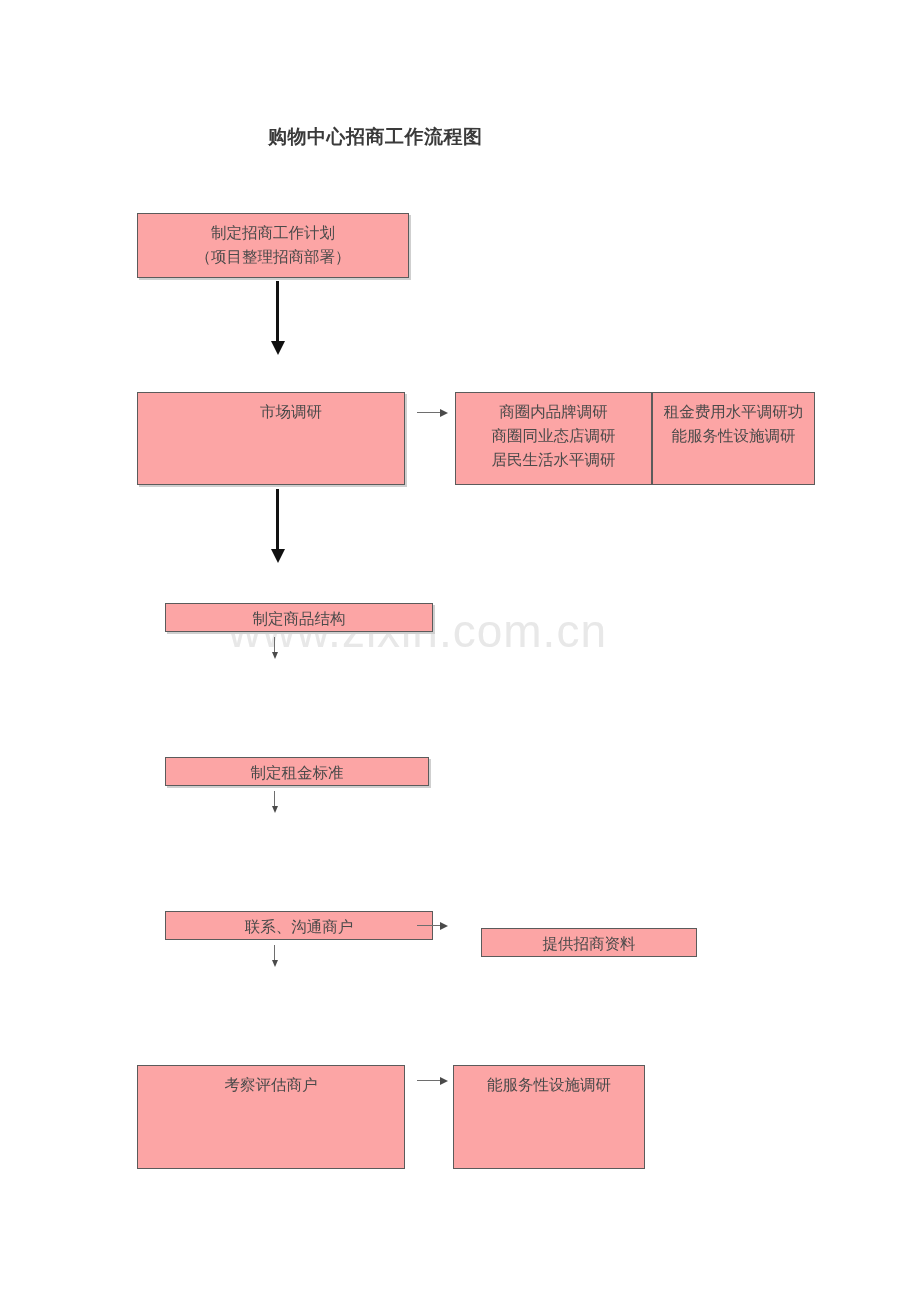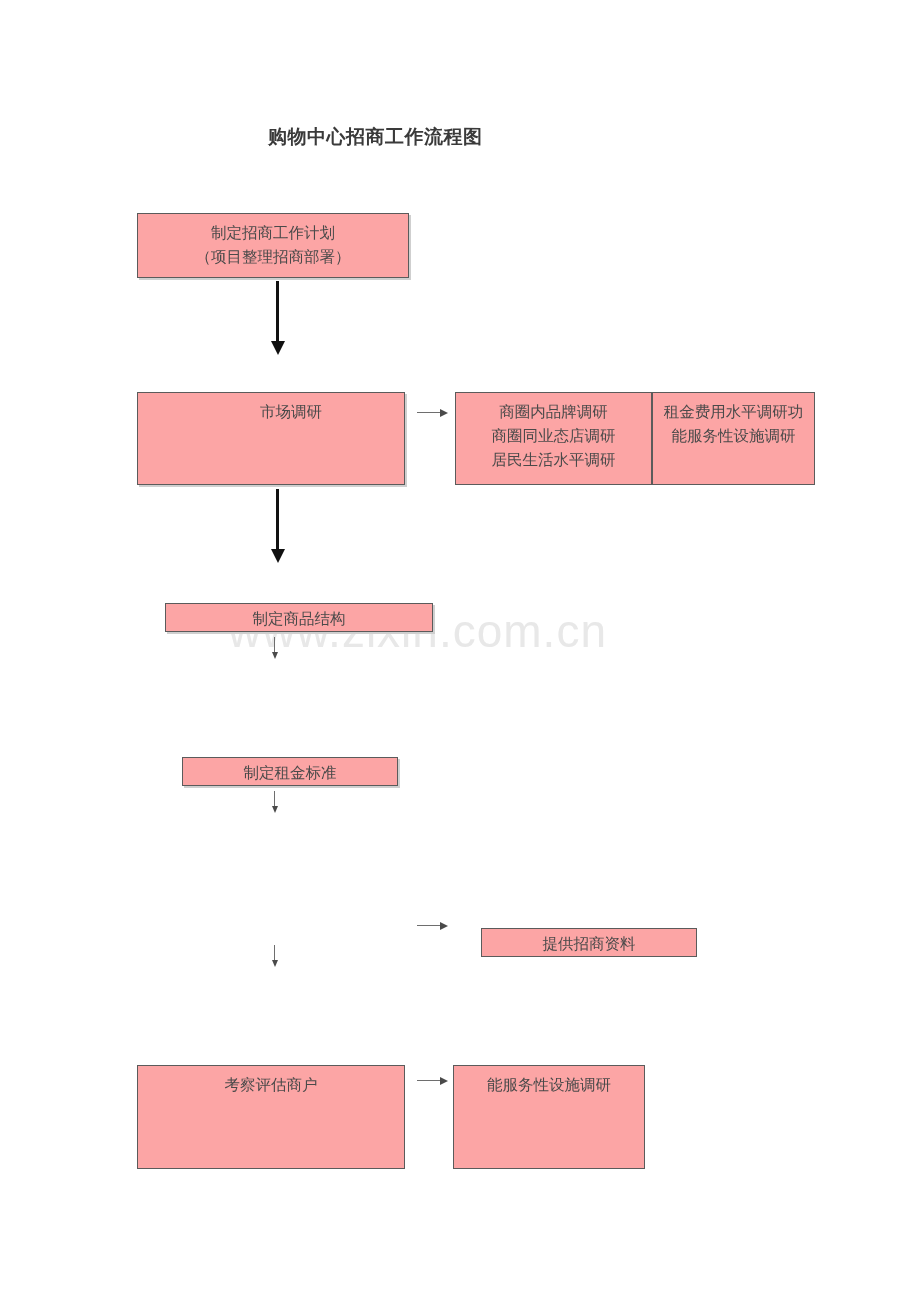--- a/index.html
+++ b/index.html
@@ -71,21 +71,21 @@
   }
   .center .ln { text-align: center; }
   .left-align .ln { text-align: left; font-family: Liberation Mono, monospace; }
 
   
   #box-plan      { left: 137px; top: 213px;  width: 272px; height: 65px; }
   #box-research  { left: 137px; top: 392px;  width: 268px; height: 93px; padding-left: 40px; }
   #box-survey-a  { left: 455px; top: 392px;  width: 197px; height: 93px; }
   #box-survey-b  { left: 652px; top: 392px;  width: 163px; height: 93px; }
   #box-goods     { left: 137px; top: 603px;  width: 268px; height: 29px; }
-  #box-rent      { left: 154px; top: 757px;  width: 216px; height: 29px; }
+  #box-rent      { left: 137px; top: 757px;  width: 264px; height: 29px; }
   #box-contact   { left: 137px; top: 911px;  width: 268px; height: 29px; }
   #box-material  { left: 453px; top: 928px;  width: 216px; height: 29px; }
   #box-evaluate  { left: 137px; top: 1065px; width: 268px; height: 104px; }
   #box-register  { left: 453px; top: 1065px; width: 192px; height: 104px; }
 
   
   .node.slim {
     display: flex;
     align-items: flex-end;
     justify-content: center;
@@ -210,20 +210,23 @@
   </div>
 
   <div class="arrow-v-thin" id="arrow-goods-rent"></div>
 
   <div class="node shadowed slim" id="box-rent">
     <span class="ln">制定租金标准</span>
   </div>
 
   <div class="arrow-v-thin" id="arrow-rent-contact"></div>
 
+  <div class="node slim" id="box-contact">
+    <span class="ln">联系、沟通商户</span>
+  </div>
 
   <div class="arrow-h-thin" id="arrow-contact-matl"></div>
 
   <div class="node slim" id="box-material">
     <span class="ln">提供招商资料</span>
   </div>
 
   <div class="arrow-v-thin" id="arrow-contact-eval"></div>
 
   <div class="node tall left-align" id="box-evaluate">

